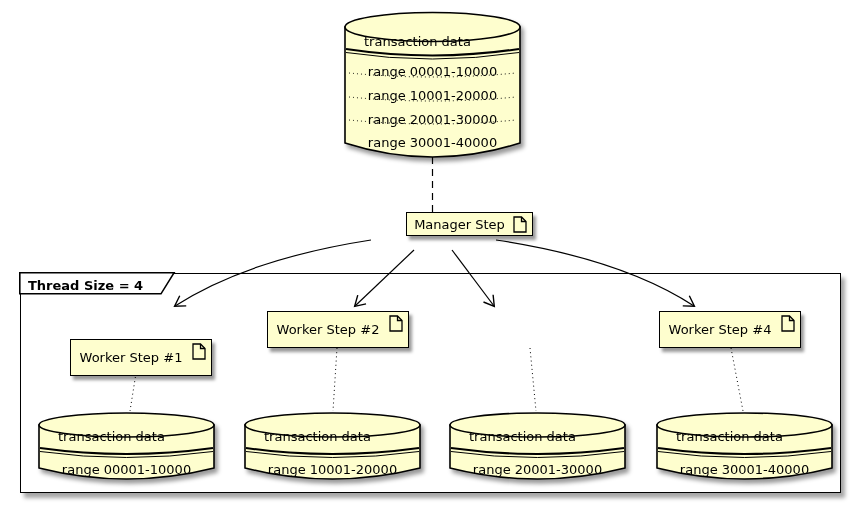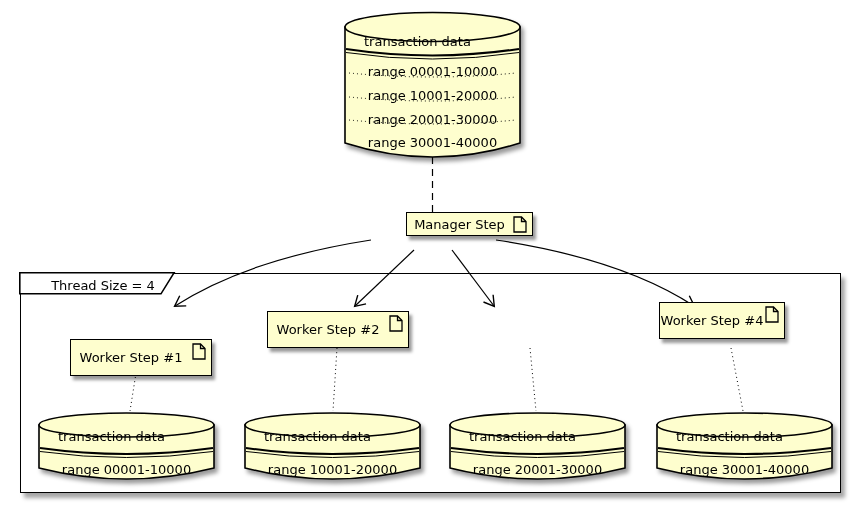--- a/index.html
+++ b/index.html
@@ -9,37 +9,37 @@
   }
   
   .frame{
     position:absolute;left:20px;top:273px;width:819px;height:218px;
     border:1.6px solid #000;background:#fff;z-index:1;
     box-shadow:4px 5px 4px rgba(0,0,0,.35);
   }
   .frame-tab-svg{position:absolute;left:-1.6px;top:-1.6px;z-index:2;}
   .frame-label{
     position:absolute;left:7px;top:1px;width:150px;height:21px;line-height:21px;
-    font-weight:normal;z-index:3;text-align:center;
+    font-weight:bold;z-index:3;
   }
   
   .connectors{position:absolute;left:0;top:0;z-index:2;pointer-events:none;}
   
   .artifact{
     position:absolute;background:#FEFECE;border:1.6px solid #000;
     display:flex;align-items:center;justify-content:center;
     box-shadow:3px 4px 3px rgba(0,0,0,.4);z-index:3;box-sizing:border-box;
   }
   .artifact .label{padding-right:20px;white-space:nowrap;}
   .doc-icon{position:absolute;top:3px;right:5px;}
   #manager{left:370px;top:212px;width:127px;height:24px;margin-left:36px;}
   #worker1{left:70px;top:311px;width:142px;height:37px;margin-top:28px;}
   #worker2{left:267px;top:311px;width:142px;height:37px;}
   #worker3{left:459px;top:311px;width:142px;height:37px;}
-  #worker4{left:659px;top:302px;width:126px;height:37px;}
+  #worker4{left:659px;top:311px;width:142px;height:37px;}
   
   .db{position:absolute;z-index:3;}
   .db svg{display:block;overflow:visible;filter:drop-shadow(3px 4px 2px rgba(0,0,0,.4));}
   .db .db-title{position:absolute;left:21px;white-space:nowrap;}
   .db .db-row{position:absolute;left:0;right:0;text-align:center;white-space:nowrap;margin-top:9px;}
   #maindb{left:343px;top:10px;width:179px;height:152px;}
   #maindb .db-title{top:24px;}
   .db1{left:37px;}
   .db2{left:243px;}
   .db3{left:448px;}

